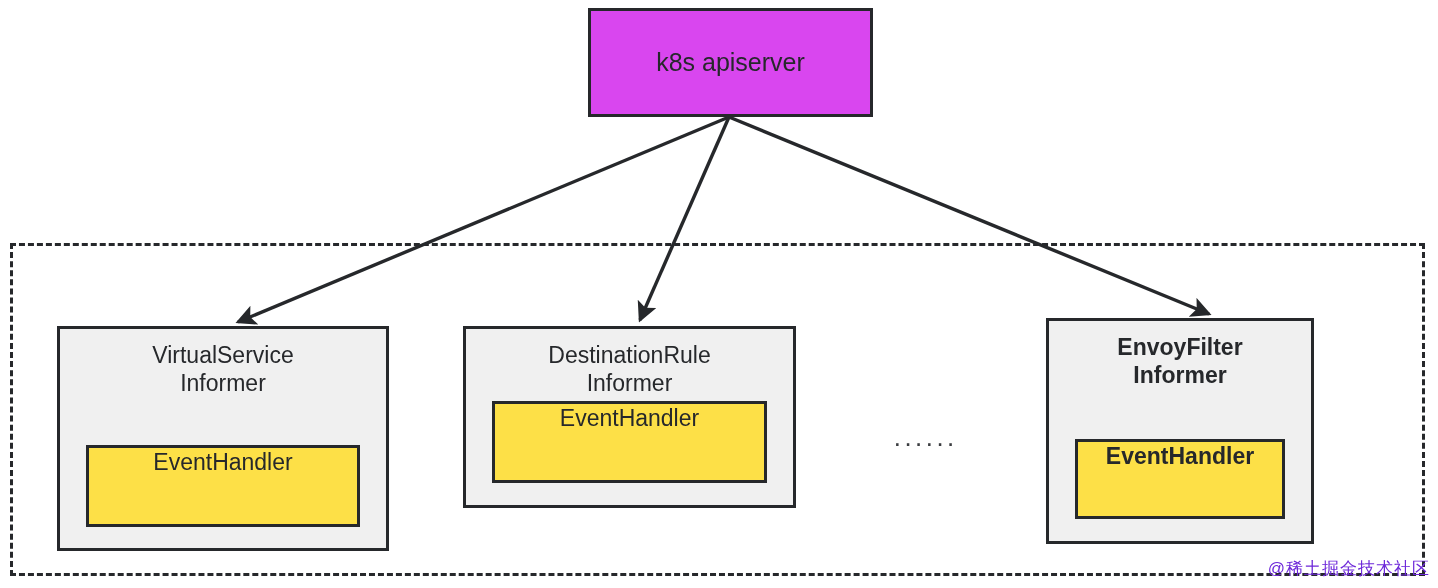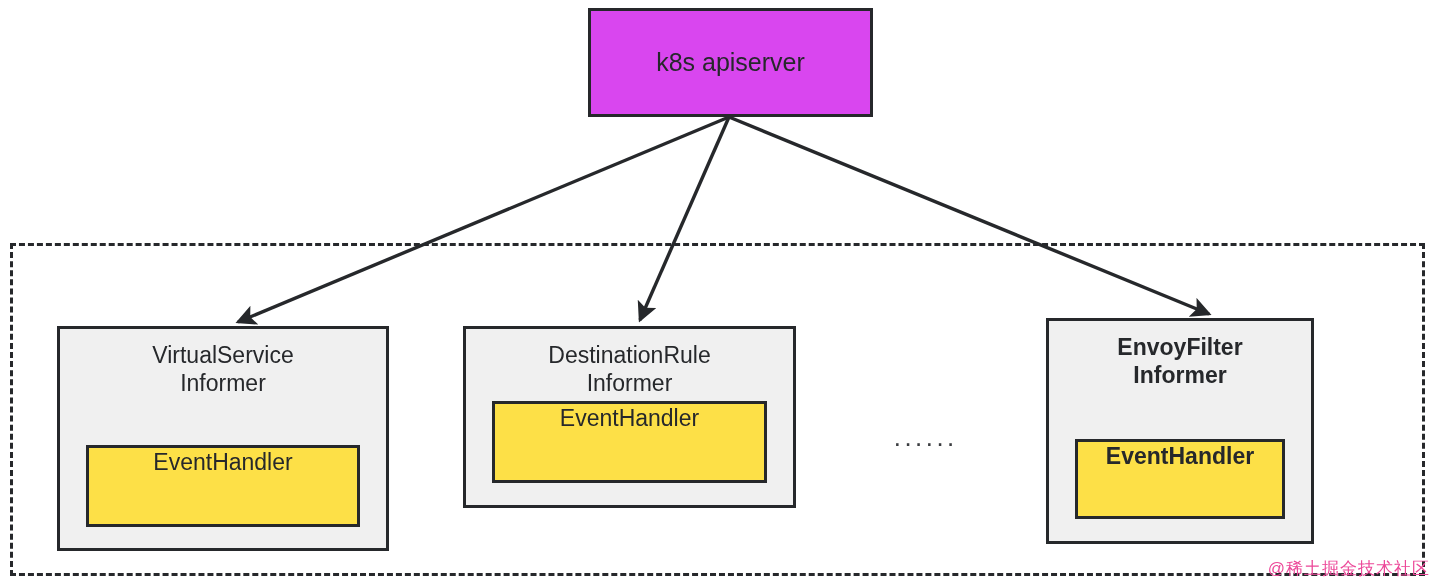--- a/index.html
+++ b/index.html
@@ -101,21 +101,21 @@
     letter-spacing: 2px;
     color: #3b3d40;
   }
 
   
   .watermark {
     position: absolute;
     right: 8px;
     bottom: 8px;
     font-size: 17px;
-    color: #ec4899;
+    color: #6d28d9;
     letter-spacing: 1px;
     white-space: nowrap;
   }
 
   
   svg.edges {
     position: absolute;
     left: 0;
     top: 0;
     width: 1438px;

